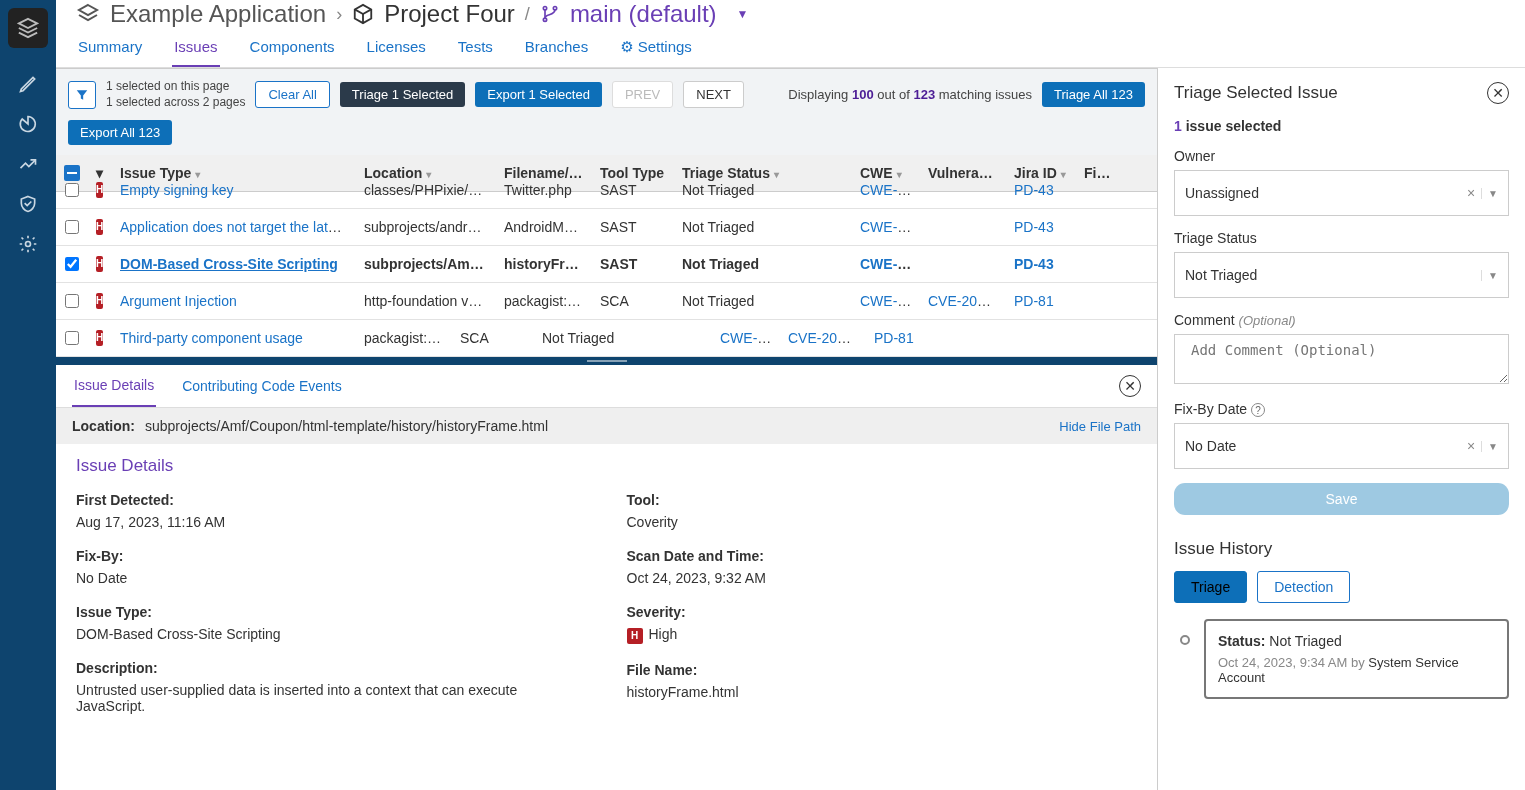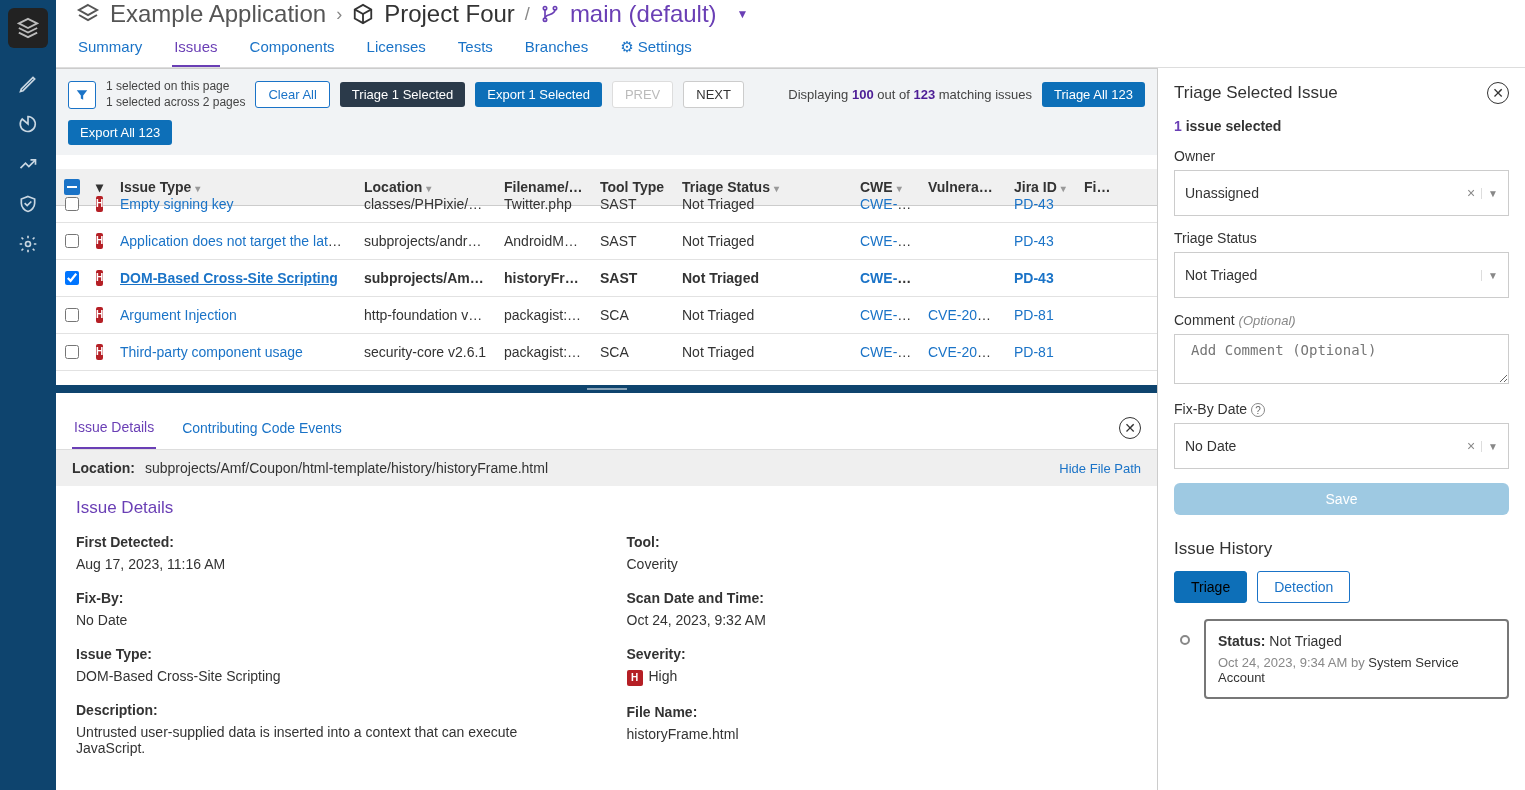--- a/index.html
+++ b/index.html
@@ -39,21 +39,21 @@
 .pill.dark { background: #2b3a4a; color: #fff; }
 .pill.blue { background: #0d6fb8; color: #fff; }
 .pill.ghost { background: #fff; border: 1px solid #ccc; color: #333; }
 .pill.disabled { color: #bbb; border-color: #ddd; cursor: not-allowed; }
 .spacer { flex: 1; }
 .display-count { font-size: 13px; color: #444; }
 .display-count .num { color: #4c1d95; font-weight: 600; }
 
 
 .content { flex: 1; display: flex; overflow: hidden; }
-.left-content { flex: 1; display: flex; flex-direction: column; overflow: hidden; border-top: 1px solid #ccc; gap: 14px;}
+.left-content { flex: 1; display: flex; flex-direction: column; overflow: hidden; border-top: 1px solid #ccc;}
 
 
 .table-wrap { overflow: hidden; background: #fff; }
 .thead { display: flex; background: #f0f0f0; border-bottom: 1px solid #ccc; font-weight: 600; font-size: 14px; color: #333; }
 .th, .td { padding: 10px 8px; overflow: hidden; text-overflow: ellipsis; white-space: nowrap; }
 .col-chk { width: 32px; display: flex; align-items: center; justify-content: center; }
 .col-caret { width: 24px; display: flex; align-items: center; }
 .col-issue { width: 244px; }
 .col-loc { width: 140px; }
 .col-file { width: 96px; }
@@ -101,21 +101,21 @@
 .rp-title { font-size: 17px; color: #333; }
 .rp-head .close { margin-left: auto; cursor: pointer; width: 22px; height: 22px; border: 1.5px solid #333; border-radius: 50%; display: flex; align-items: center; justify-content: center; }
 .rp-selcount { font-size: 14px; margin-bottom: 14px; }
 .rp-selcount .n { color: #6a3fb5; font-weight: 600; }
 .rp-field { margin-bottom: 14px; }
 .rp-field label { display: block; font-size: 14px; margin-bottom: 6px; color: #333; }
 .rp-select { width: 100%; border: 1px solid #ccc; padding: 14px 10px; font-size: 14px; background: #fff; position: relative; display: flex; align-items: center; }
 .rp-select .clear { margin-left: auto; color: #888; cursor: pointer; padding: 0 6px; }
 .rp-select .caret { color: #888; font-size: 10px; padding-left: 6px; border-left: 1px solid #ddd;}
 .rp-textarea { width: 100%; border: 1px solid #ccc; padding: 7px 16px; font-size: 14px; resize: vertical; height: 50px; }
-.rp-save { background: #9ec9e2; color: #fff; border: none; padding: 8px 18px; border-radius: 6px; font-size: 14px; cursor: not-allowed; }
+.rp-save { background: #9ec9e2; color: #fff; border: none; padding: 8px 18px; border-radius: 11px; font-size: 14px; cursor: not-allowed; }
 .rp-history-title { font-size: 17px; margin: 24px 0 12px; color: #333; }
 .rp-tabs { display: flex; gap: 10px; margin-bottom: 16px; }
 .rp-tab { padding: 7px 16px; border: 1px solid #1a73c7; border-radius: 3px; cursor: pointer; color: #1a73c7; font-size: 14px; }
 .rp-tab.active { background: #0d6fb8; color: #000000; border-color: #0d6fb8; }
 .history-item { border: 2px solid #777; border-radius: 4px; padding: 12px; margin-left: 30px; position: relative; }
 .history-dot { position: absolute; left: -26px; top: 14px; width: 10px; height: 10px; border: 2px solid #888; border-radius: 50%; background: #fff; }
 .history-item .status { font-size: 14px; margin-bottom: 6px; }
 .history-item .status b { font-weight: 600; }
 .history-item .meta { font-size: 13px; color: #888; }
 .optional { color: #888; font-style: italic; font-size: 13px; font-weight: normal;}
@@ -320,21 +320,20 @@
                 <div class="td col-fix"></div>
               </div>
               <div class="row">
                 <div class="td col-chk">
                   <input type="checkbox" style="">
                 </div>
                 <div class="td col-caret">
                   <span class="sev-badge">H</span>
                 </div>
                 <div class="td col-issue"><span class="issue-link">Third-party component usage</span></div>
-                <div class="td col-loc">security-core v2.6.1</div>
                 <div class="td col-file">packagist: s…</div>
                 <div class="td col-tool">SCA</div>
                 <div class="td col-triage">Not Triaged</div>
                 <div class="td col-cwe"><span class="link">CWE-3…</span></div>
                 <div class="td col-vuln"><span class="link">CVE-2016-19</span></div>
                 <div class="td col-jira"><span class="link">PD-81</span></div>
                 <div class="td col-fix"></div>
               </div>
             </div>
         </div>

